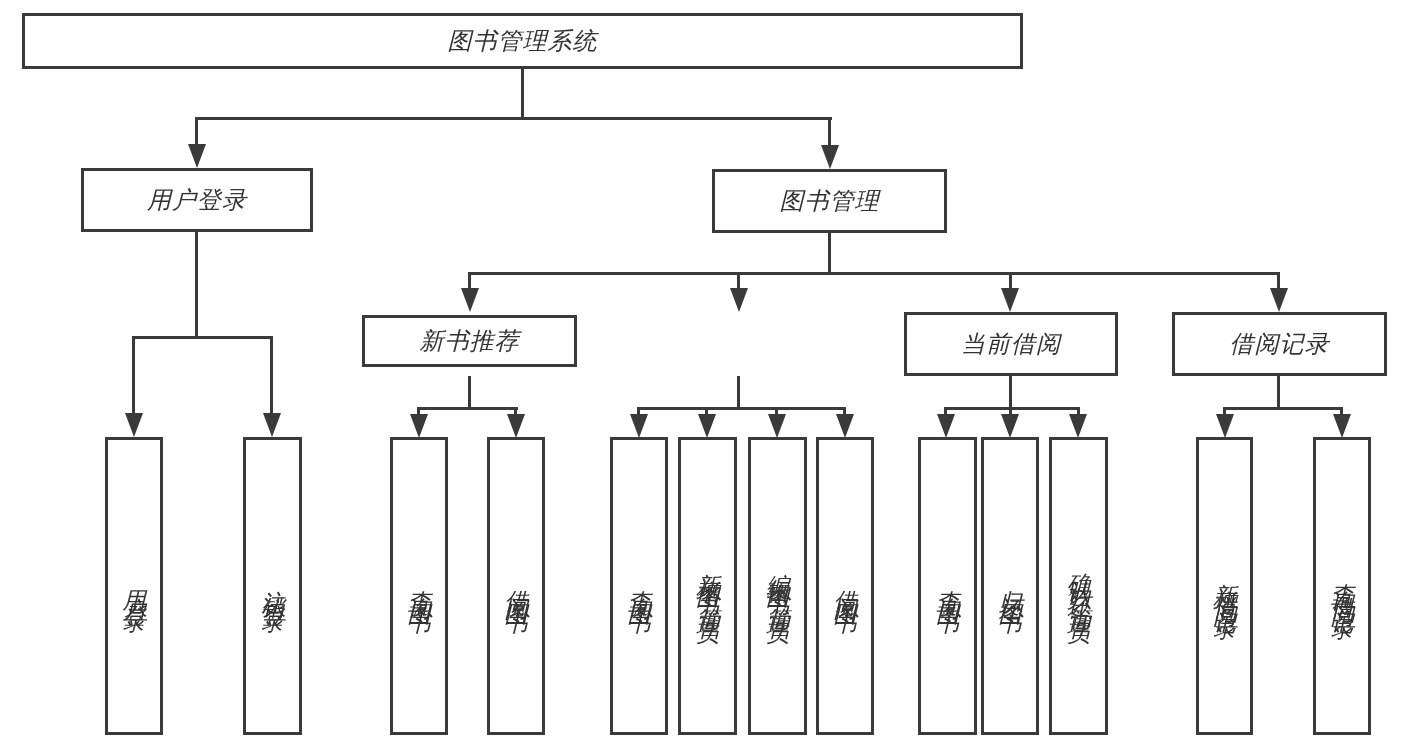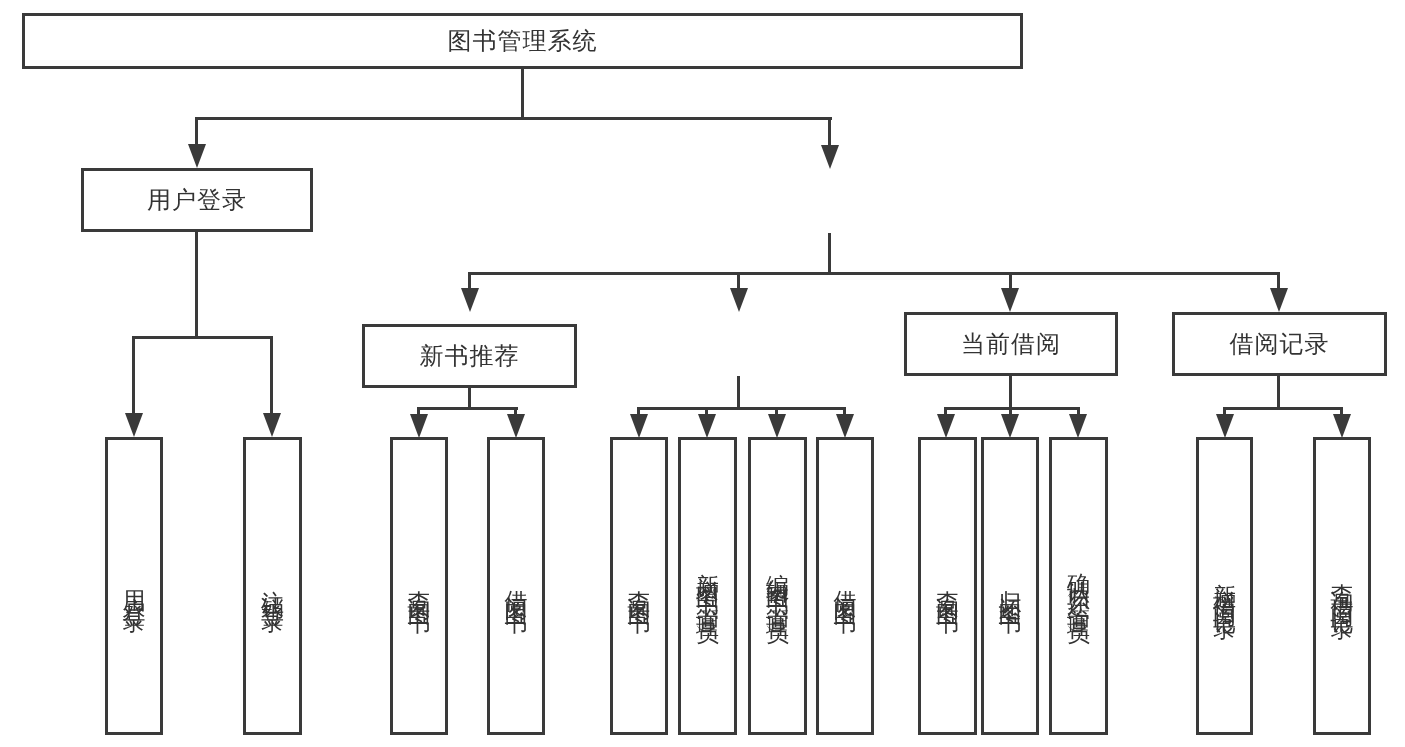--- a/index.html
+++ b/index.html
@@ -7,21 +7,21 @@
     --text:#333333;
     --wm:#9e9e9e;
     --boxbg:#ffffff;
   }
   html,body{margin:0;padding:0;}
   body{
     width:1405px;height:747px;background:#ffffff;
     font-family:"Liberation Sans","DejaVu Sans",sans-serif;
     overflow:hidden;
   }
-  .canvas{position:relative;width:1405px;height:747px;background:var(--boxbg);}
+  .canvas{position:relative;width:1405px;height:747px;background:var(--boxbg);font-style:italic;}
   .hline{position:absolute;height:3px;background:var(--line);}
   .vline{position:absolute;width:3px;background:var(--line);}
   .arrow{
     position:absolute;width:0;height:0;
     border-left:9px solid transparent;
     border-right:9px solid transparent;
     border-top:24px solid var(--line);
   }
   .box{
     position:absolute;box-sizing:border-box;
@@ -109,22 +109,25 @@
   <div class="vline" style="left:1340px;top:407px;height:9px;"></div>
   <div class="arrow" style="left:1333px;top:414px;"></div>
 
   <div class="box root" style="left:22px;top:13px;width:1001px;height:56px;">
     <span>图书管理系统</span>
   </div>
 
   <div class="box hbox" style="left:81px;top:168px;width:232px;height:64px;">
     <span>用户登录</span>
   </div>
+  <div class="box hbox" style="left:712px;top:169px;width:235px;height:64px;">
+    <span>图书管理</span>
+  </div>
 
-  <div class="box hbox" style="left:362px;top:324px;width:215px;height:64px;">
+  <div class="box hbox" style="left:362px;top:315px;width:215px;height:52px;">
     <span>新书推荐</span>
   </div>
   <div class="box hbox" style="left:1172px;top:312px;width:215px;height:64px;">
     <span>借阅记录</span>
   </div>
   <div class="box hbox" style="left:904px;top:312px;width:214px;height:64px;">
     <span>当前借阅</span>
   </div>
 
   <div class="box leaf" style="left:105px;top:437px;width:58px;height:298px;">

